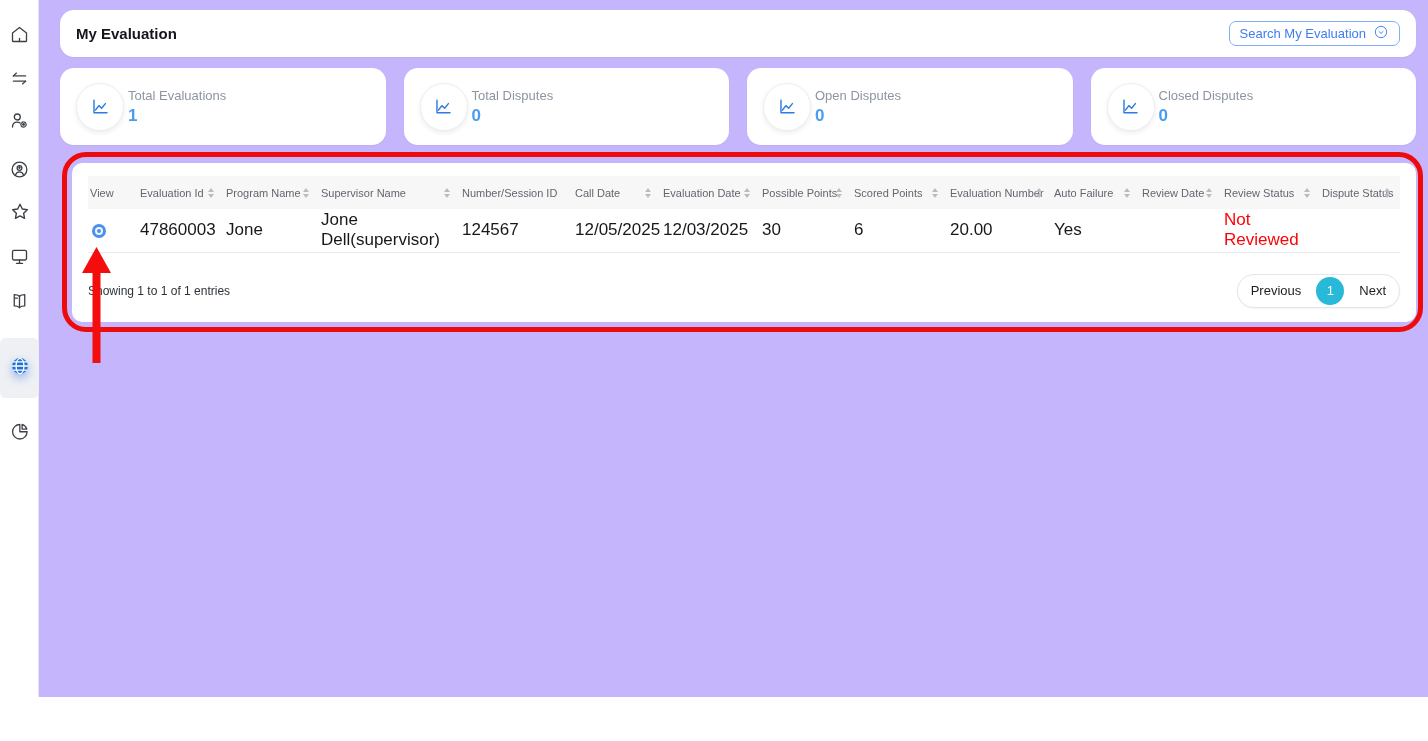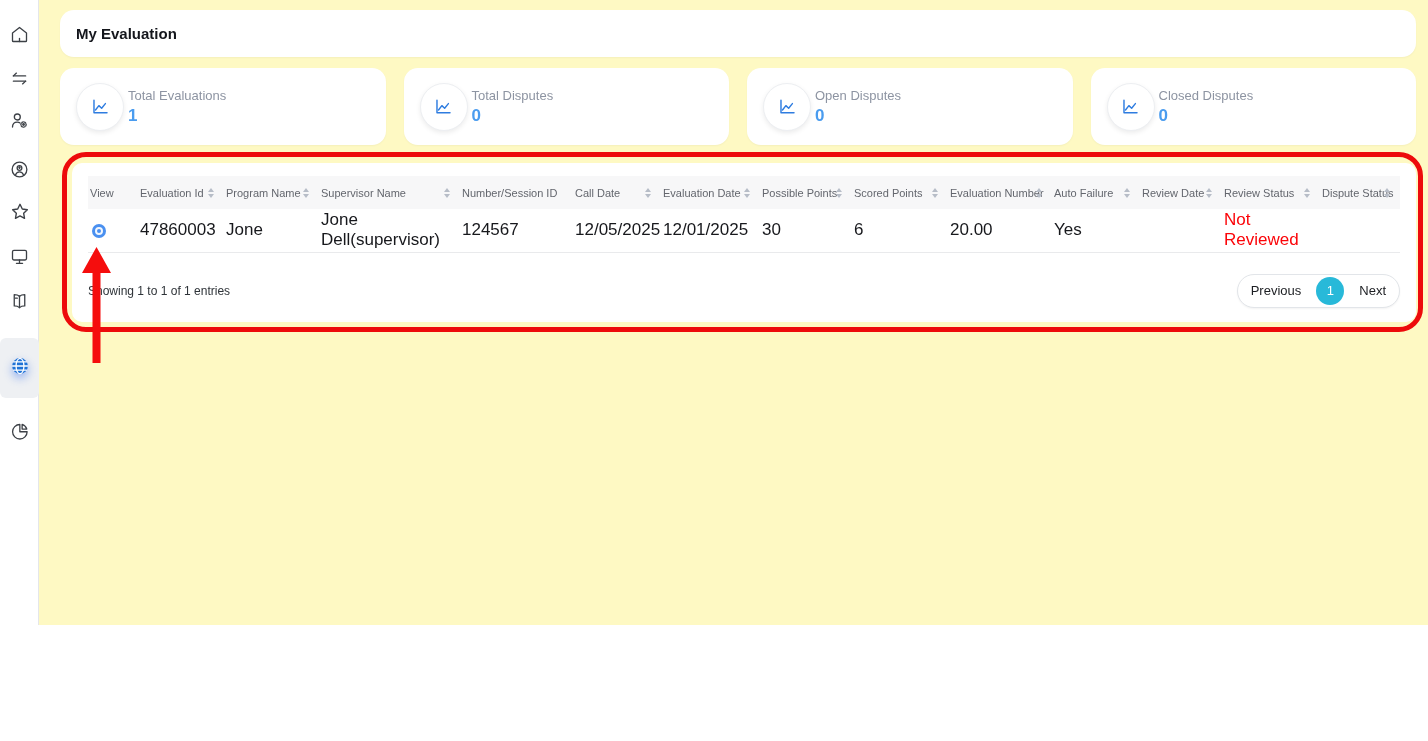--- a/index.html
+++ b/index.html
@@ -1,17 +1,17 @@
 <!DOCTYPE html>
 <html><head>
 <meta charset="utf-8">
 <style>
   * { margin:0; padding:0; box-sizing:border-box; }
   html,body { width:1428px; height:741px; font-family:"Liberation Sans","DejaVu Sans",sans-serif; }
-  .page { position:relative; width:1428px; height:625px; background:#fef9c3; overflow:hidden; }
+  .page { position:relative; width:1428px; height:697px; background:#c4b5fd; overflow:hidden; }
 
   
   .sidebar { position:absolute; left:0; top:0; width:39px; height:741px; background:#ffffff; border-right:1px solid #e4e6ea; z-index:5; }
   .side-item { position:absolute; left:0; width:39px; height:40px; display:flex; align-items:center; justify-content:center; cursor:pointer; }
   .side-item svg { stroke:#3c4046; fill:none; stroke-width:1.5; stroke-linecap:round; stroke-linejoin:round; }
   .side-item.active { background:#eef0f3; border-radius:6px; height:60px; }
   .side-item.active svg { filter:drop-shadow(0 4px 5px rgba(37,99,235,.45)); }
 
   
   .title-card { position:absolute; left:60px; top:10px; width:1356px; height:47px; background:#fff; border-radius:14px; box-shadow:0 1px 2px rgba(0,0,0,.04); display:flex; align-items:center; }
@@ -122,20 +122,27 @@
     <div class="side-item" style="top:413px">
       <span><svg width="21" height="21" viewBox="0 0 24 24">
             <path d="M12.4 4a8.3 8.3 0 1 0 8.3 8.3h-8.3Z"></path>
             <path d="M15 3.9a8.4 8.4 0 0 1 5.3 5.3H15Z"></path>
           </svg></span>
     </div>
   </nav>
 
   <header class="title-card">
     <h1 class="page-title">My Evaluation</h1>
+    <button class="search-btn">
+      <span>Search My Evaluation</span>
+      <span><svg width="16" height="16" viewBox="0 0 24 24">
+            <circle cx="12" cy="12" r="8.5"></circle>
+            <path d="M8.6 10.8l3.4 3.3 3.4-3.3"></path>
+          </svg></span>
+    </button>
   </header>
 
   <section class="stats">
     <div class="stat-card">
       <div class="stat-icon">
           <svg width="23" height="23" viewBox="0 0 24 24">
             <path d="M5.2 5.5v13h13.6"></path>
             <path d="M6.8 15.6l3.5-4.5 2.9 2.7 3.9-4.8"></path>
           </svg>
         </div>
@@ -255,21 +262,21 @@
         </tr>
       </thead>
       <tbody>
         <tr>
           <td><span class="eye"></span></td>
           <td>47860003</td>
           <td>Jone</td>
           <td>Jone Dell(supervisor)</td>
           <td>124567</td>
           <td>12/05/2025</td>
-          <td>12/01/2025</td>
+          <td>12/03/2025</td>
           <td>30</td>
           <td>6</td>
           <td>20.00</td>
           <td>Yes</td>
           <td></td>
           <td class="status-red">Not Reviewed</td>
           <td></td>
         </tr>
       </tbody>
     </table>

